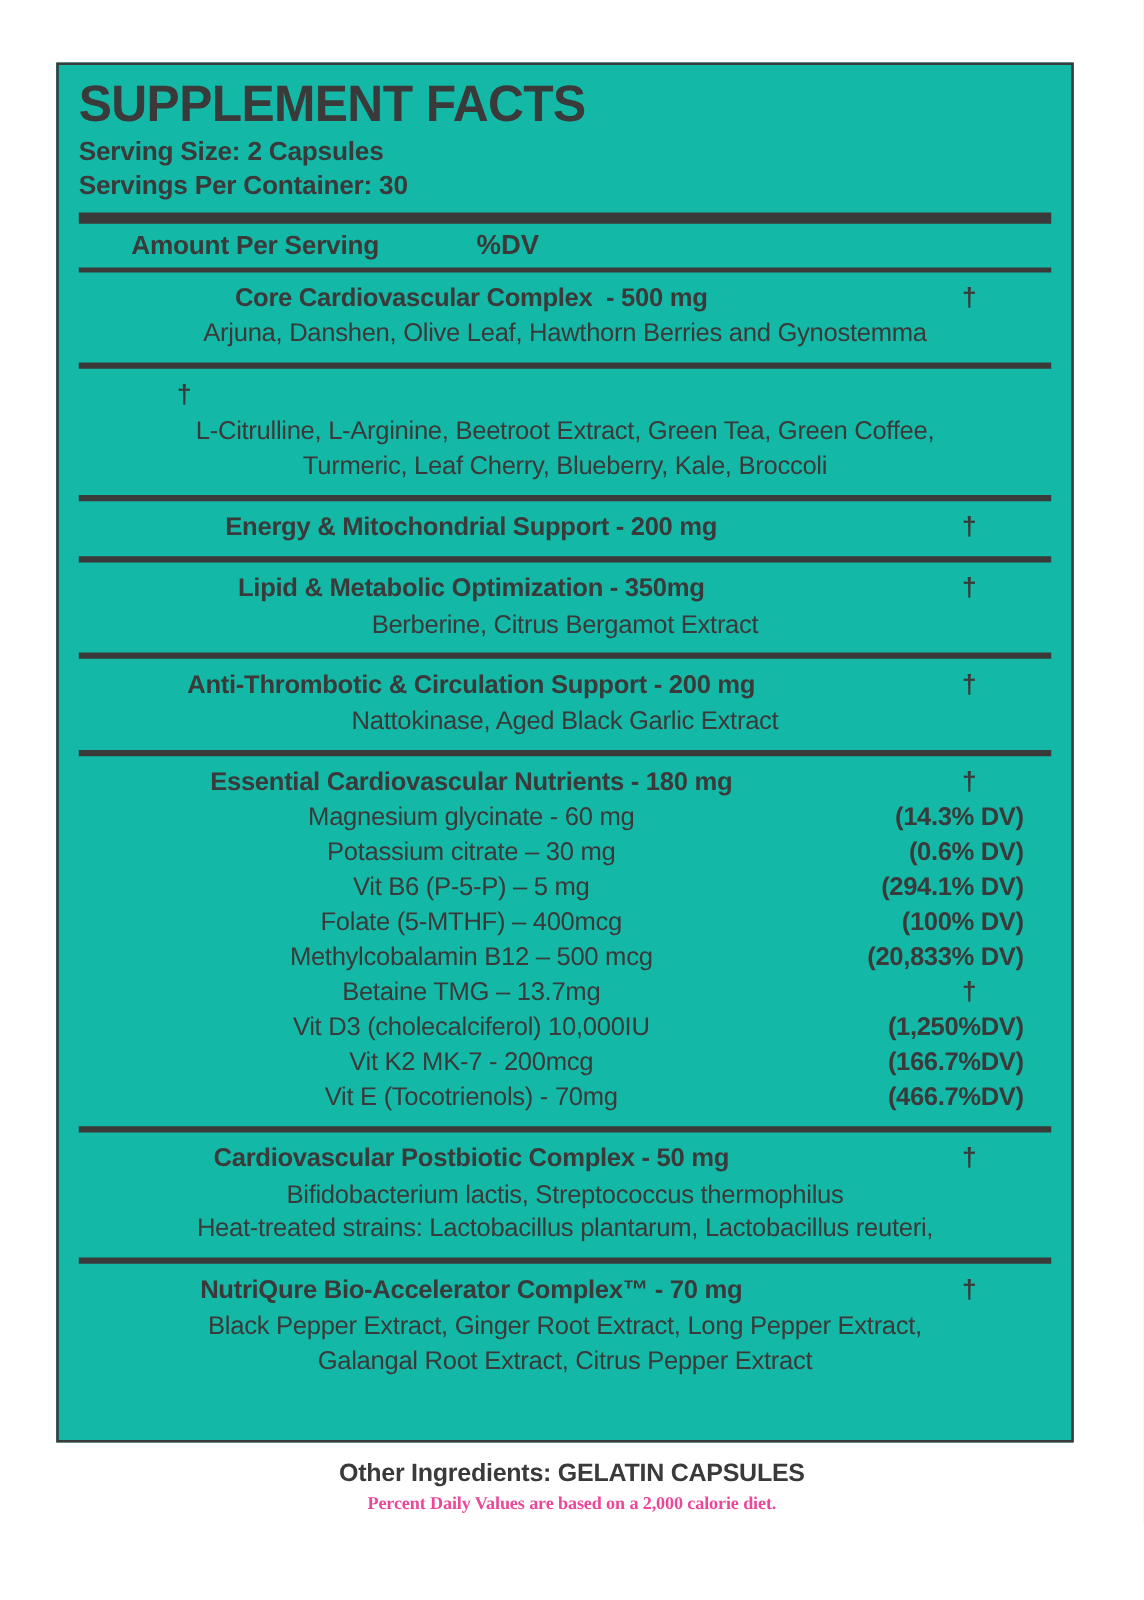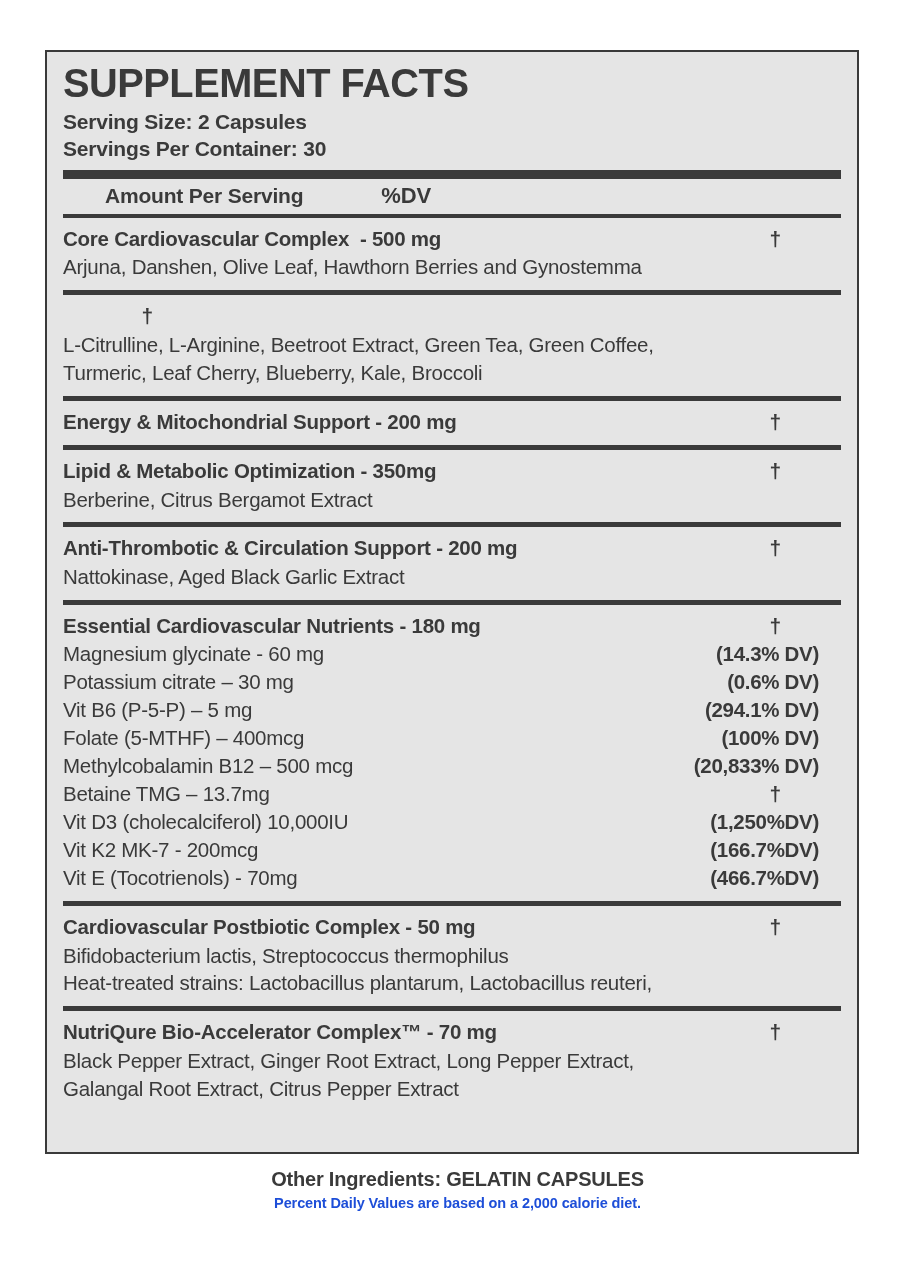--- a/index.html
+++ b/index.html
@@ -16,21 +16,21 @@
   }
 
   .panel {
     position: absolute;
     left: 45px;
     top: 50px;
     width: 814px;
     height: 1104px;
     border: 2px solid #3a3a3a;
     box-sizing: border-box;
-    background: #e5e5e5;
+    background: #14b8a6;
   }
 
   .inner {
     padding: 8px 16px 0 16px;
   }
 
   .title {
     font-family: "Liberation Sans", sans-serif;
     font-weight: bold;
     font-size: 41px;
@@ -97,20 +97,21 @@
     justify-content: space-between;
   }
   .line-text {
     font-size: 20.5px;
     font-weight: bold;
     color: #3a3a3a;
     line-height: 1.36;
     letter-spacing: -0.25px;
     flex: 1 1 auto;
     white-space: pre;
+    text-align: center;
   }
   .line-text.sub {
     font-weight: normal;
   }
   .dv-cell {
     flex: 0 0 auto;
     width: 150px;
     text-align: right;
     padding-right: 22px;
     box-sizing: border-box;
@@ -134,23 +135,24 @@
   }
   .other-ing {
     font-size: 20px;
     font-weight: bold;
     color: #3a3a3a;
     letter-spacing: -0.2px;
   }
   .dv-note {
     font-size: 14.5px;
     font-weight: bold;
-    color: #1d4ed8;
+    color: #ec4899;
     margin-top: 4px;
     letter-spacing: -0.1px;
+    font-family: Liberation Serif, serif;
   }
 </style>
 </head>
 <body>
 
 <div class="panel">
   <div class="inner">
 
     <div class="title">SUPPLEMENT FACTS</div>
 

